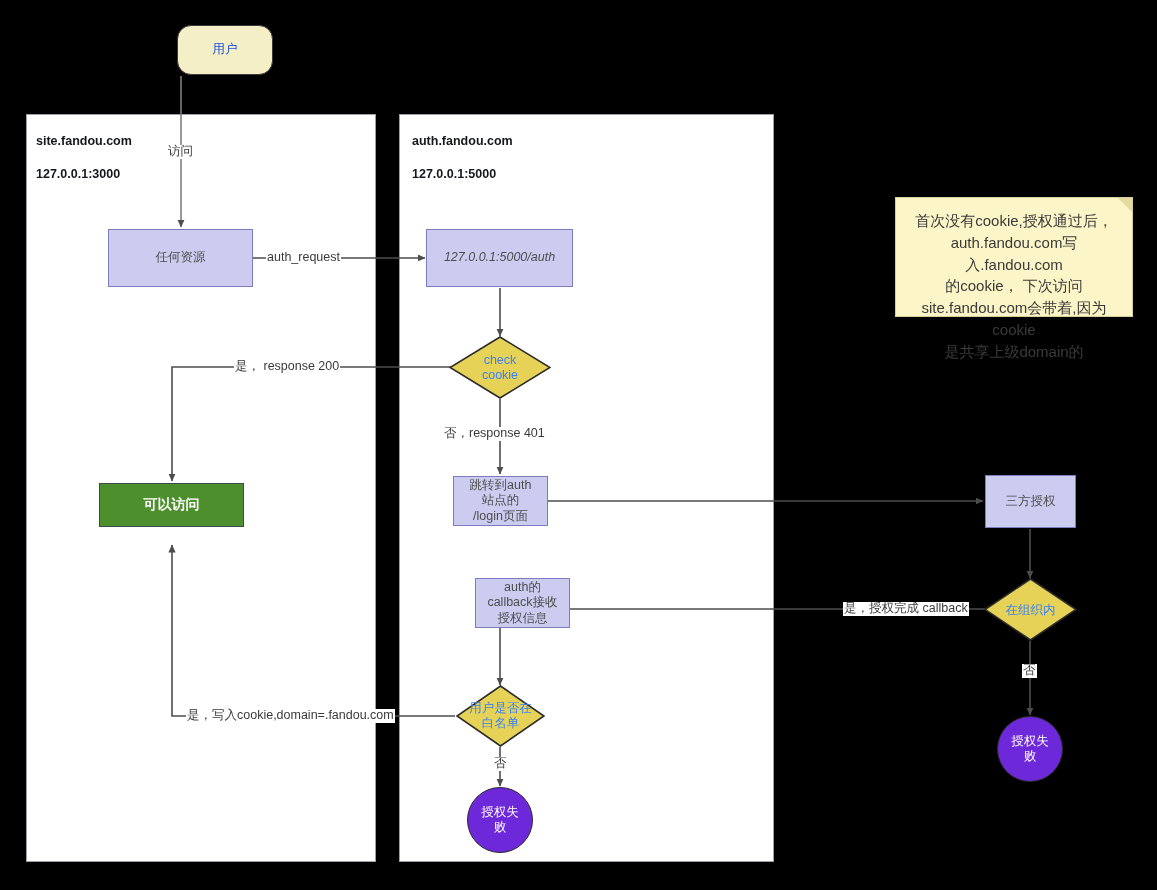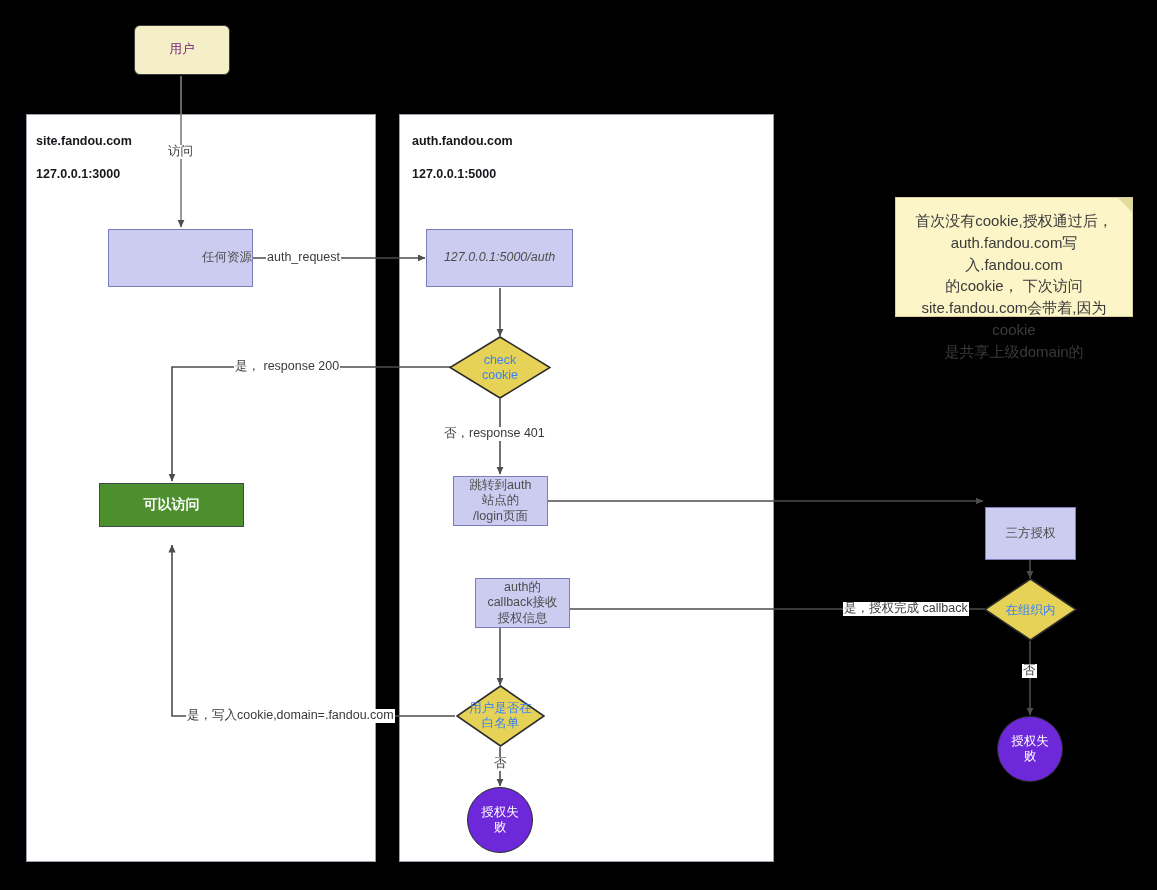--- a/index.html
+++ b/index.html
@@ -50,22 +50,23 @@
     font-size: 12.5px;
     color: #4d4d4d;
   }
   .node-rect {
     background: #ccccf0;
     border: 1.4px solid #7b7bbd;
   }
   .node-start {
     background: #f5efc8;
     border: 1.6px solid #3b3b3b;
-    border-radius: 6px;
-    color: #701a75;
+    border-radius: 14px;
+    color: #1d4ed8;
+    margin-left: 43px;
   }
   .node-green {
     background: #4d8f2c;
     border: 1.6px solid #3b4a52;
     color: #ffffff;
     font-weight: bold;
     font-size: 14px;
   }
   .node-circle {
     background: #6d28d9;
@@ -182,21 +183,21 @@
     <path d="M455,716 L172,716 L172,545" stroke="#4d4d4d" stroke-width="1.6" fill="none" marker-end="url(#arrow)"></path>
 
      授权失败 (bottom) --&gt;
     <path d="M500,747 L500,786" stroke="#4d4d4d" stroke-width="1.6" fill="none" marker-end="url(#arrow)"></path>
   </svg>
 
   <div class="node node-start" style="left:134px; top:25px; width:96px; height:50px;">
     <span>用户</span>
   </div>
 
-  <div class="node node-rect" style="left:108px; top:229px; width:145px; height:58px;justify-content:flex-end;">
+  <div class="node node-rect" style="left:108px; top:229px; width:145px; height:58px;">
     <span>任何资源</span>
   </div>
 
   <div class="node node-rect" style="left:426px; top:229px; width:147px; height:58px;font-style:italic;">
     <span>127.0.0.1:5000/auth</span>
   </div>
 
   <div class="diamond-wrap" style="left:449px; top:336px; width:102px; height:63px;">
     <svg class="diamond-shape" viewBox="0 0 102 63" preserveAspectRatio="none">
       <polygon points="51,1 101,31.5 51,62 1,31.5" fill="#e6d257" stroke="#2b2b2b" stroke-width="1.6"></polygon>
@@ -212,21 +213,21 @@
   </div>
 
   <div class="node node-rect" style="left:453px; top:476px; width:95px; height:50px;align-items:center;">
     <div>
       <div>跳转到auth</div>
       <div>站点的</div>
       <div>/login页面</div>
     </div>
   </div>
 
-  <div class="node node-rect" style="left:985px; top:475px; width:91px; height:53px;margin-top:32px;">
+  <div class="node node-rect" style="left:985px; top:475px; width:91px; height:53px;">
     <span>三方授权</span>
   </div>
 
   <div class="diamond-wrap" style="left:984px; top:578px; width:93px; height:63px;">
     <svg class="diamond-shape" viewBox="0 0 93 63" preserveAspectRatio="none">
       <polygon points="46.5,1 92,31.5 46.5,62 1,31.5" fill="#e6d257" stroke="#2b2b2b" stroke-width="1.6"></polygon>
     </svg>
     <div class="diamond-label">在组织内</div>
   </div>
 

